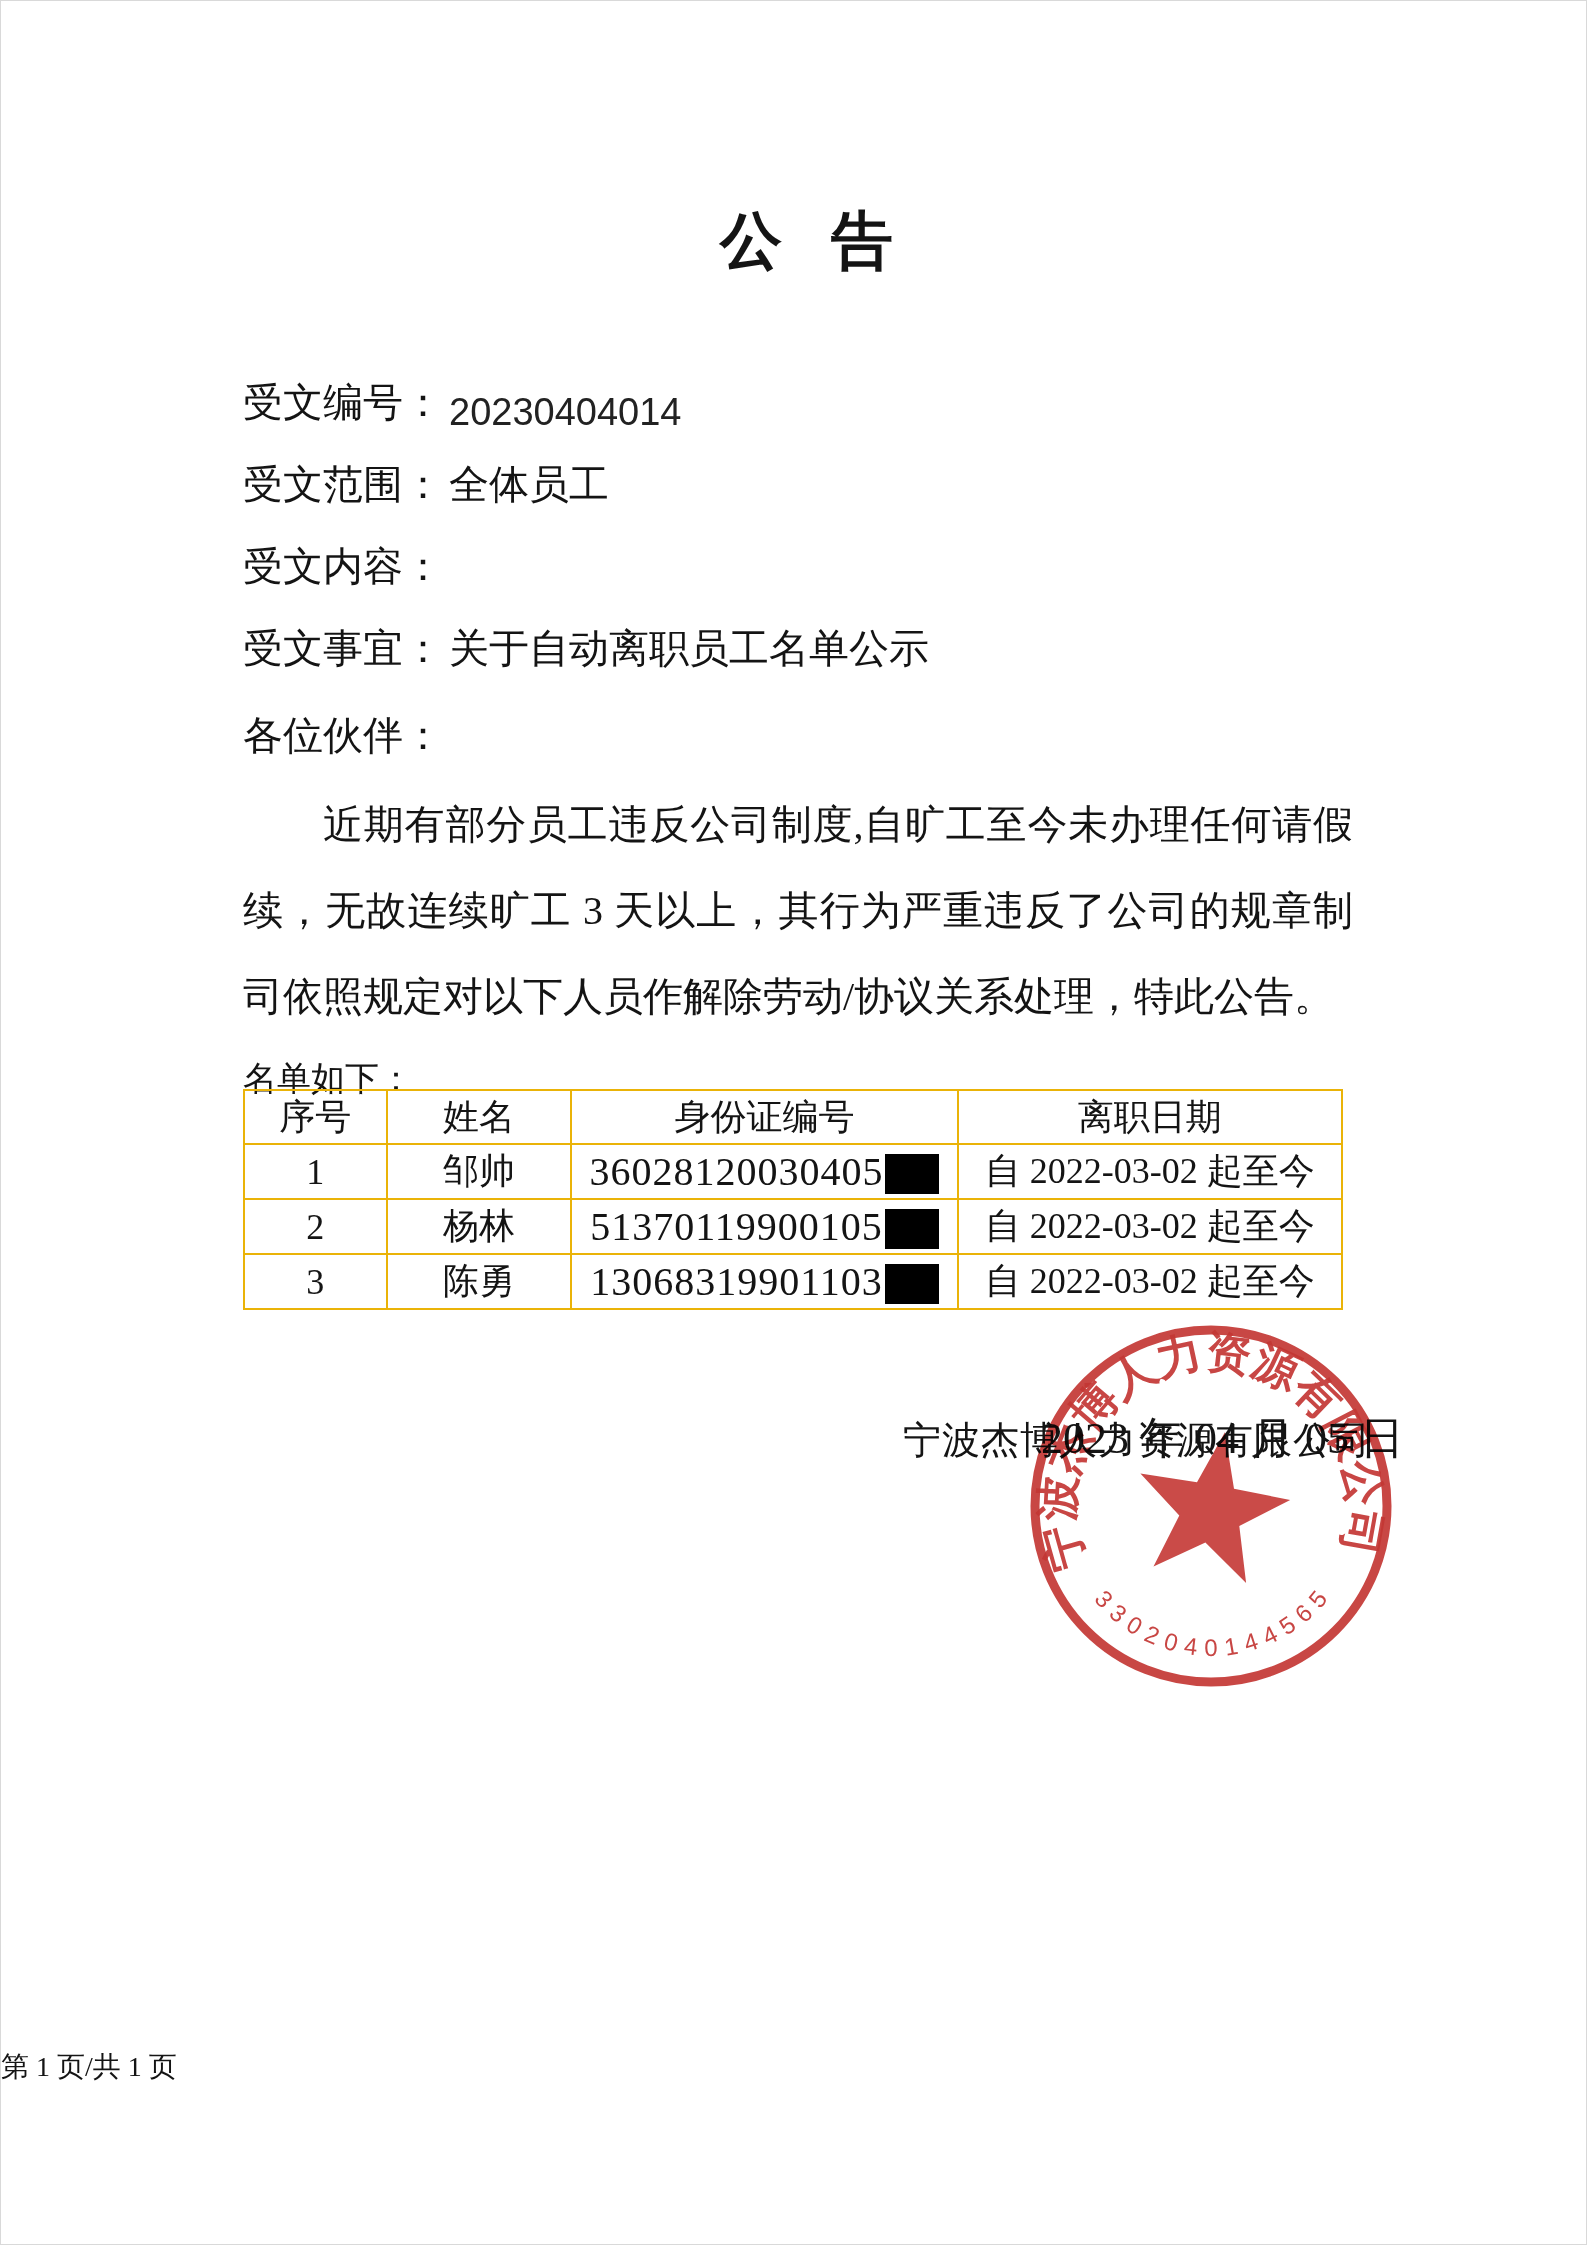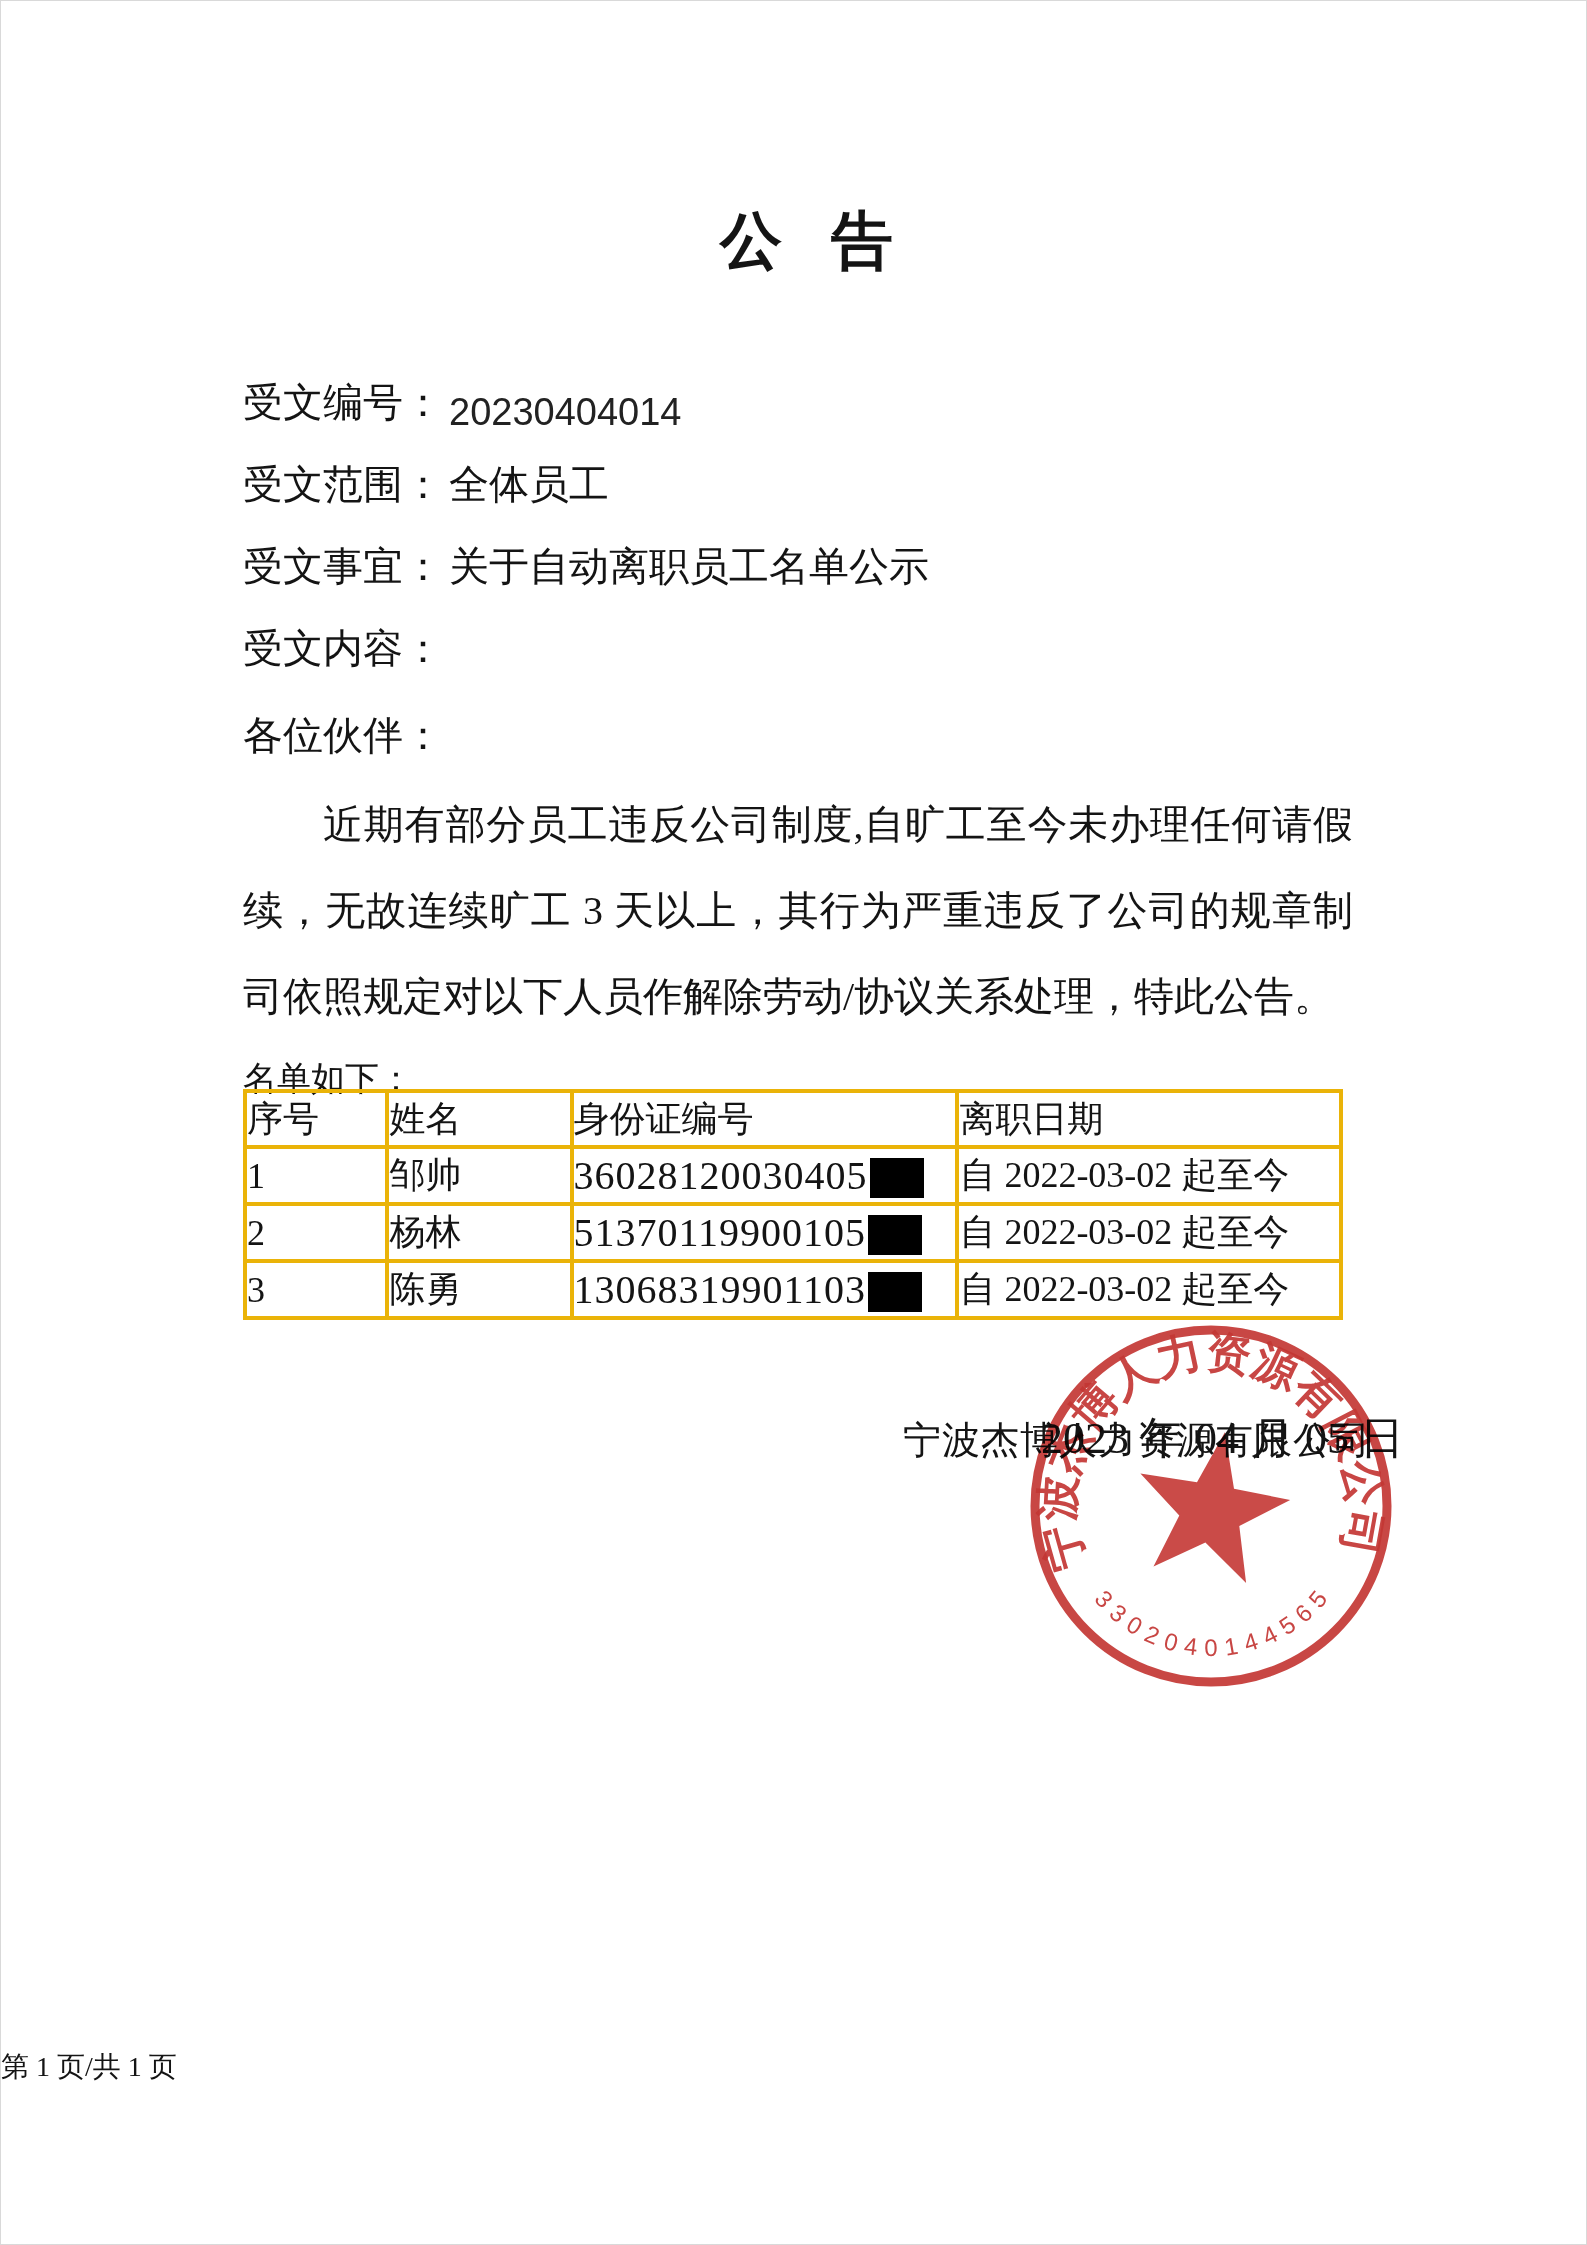--- a/index.html
+++ b/index.html
@@ -31,21 +31,21 @@
   .list-heading{
     position:absolute;left:242px;top:1038px;height:40px;line-height:40px;
     font-size:34px;font-weight:normal;margin-top:20px;
   }
   table.roster{
     position:absolute;left:242px;top:1088px;width:1100px;
     border-collapse:collapse;table-layout:fixed;
     font-size:36px;color:#141414;
   }
   table.roster td{
-    border:4px solid #eab308;text-align:left;vertical-align:middle;
+    border:2px solid #eab308;text-align:center;vertical-align:middle;
     padding:0;overflow:hidden;
   }
   table.roster tr.hdr td{height:52px;}
   table.roster tr.datarow td{height:53px;}
   .col-no{width:13.0%;}
   .col-name{width:16.8%;}
   .col-id{width:35.2%;}
   .col-date{width:35.0%;}
   .id-text{font-size:40px;letter-spacing:1px;}
   .redact{
@@ -79,26 +79,26 @@
   <div class="fields">
     <div class="field-row">
       <span class="field-label">受文编号：</span>
       <span class="field-value value-sans">20230404014</span>
     </div>
     <div class="field-row">
       <span class="field-label">受文范围：</span>
       <span class="field-value">全体员工</span>
     </div>
     <div class="field-row">
+      <span class="field-label">受文内容：</span>
+      <span class="field-value"></span>
+    </div>
+    <div class="field-row">
       <span class="field-label">受文事宜：</span>
       <span class="field-value">关于自动离职员工名单公示</span>
-    </div>
-    <div class="field-row">
-      <span class="field-label">受文内容：</span>
-      <span class="field-value"></span>
     </div>
     <div class="salutation">各位伙伴：</div>
   </div>
 
   <div class="body-par">
     <div class="par-line justify indent">近期有部分员工违反公司制度,自旷工至今未办理任何请假手</div>
     <div class="par-line justify">续，无故连续旷工 3 天以上，其行为严重违反了公司的规章制度，公</div>
     <div class="par-line">司依照规定对以下人员作解除劳动/协议关系处理，特此公告。</div>
   </div>
 

